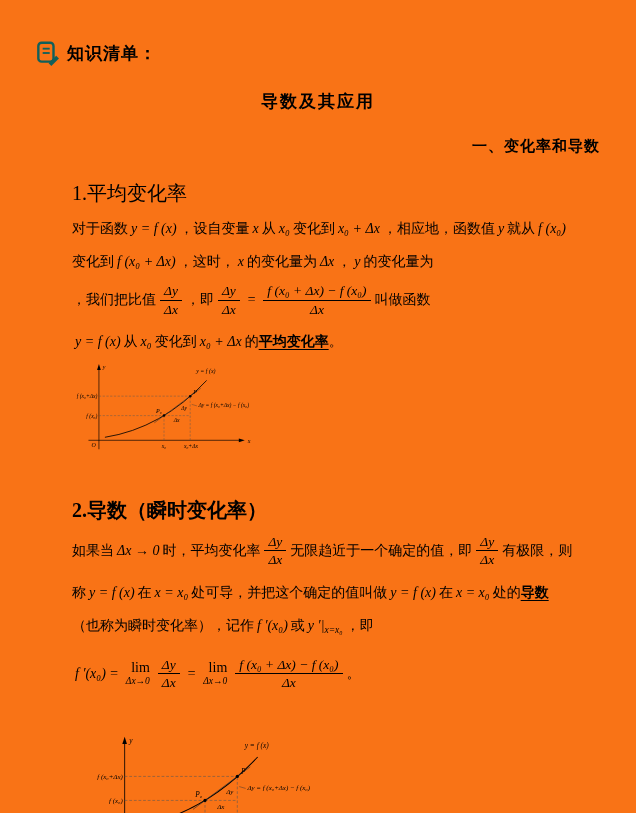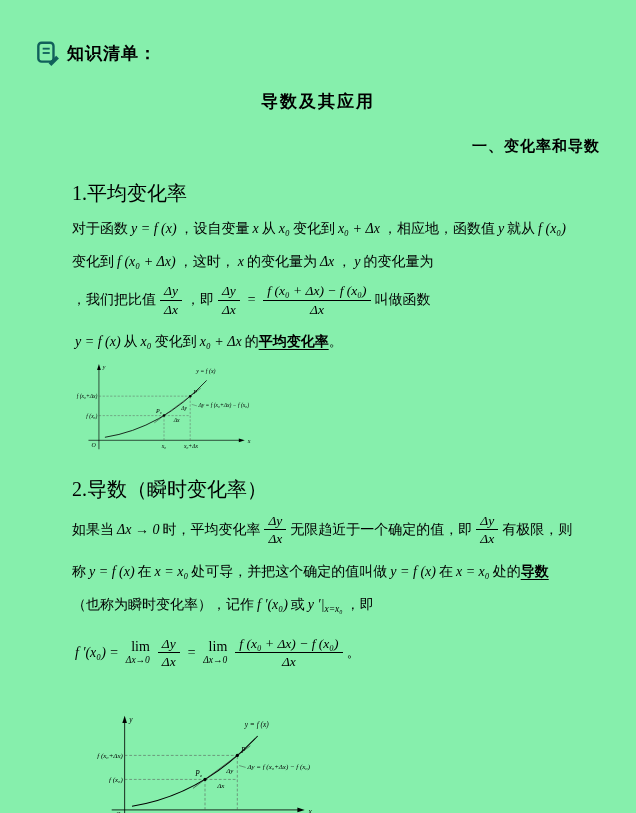--- a/index.html
+++ b/index.html
@@ -1,18 +1,18 @@
 <!DOCTYPE html>
 <html><head>
 <meta charset="utf-8">
 <style>
   * { box-sizing: border-box; }
   html,body { margin:0; padding:0; background:#e8e8e8; }
   .page {
-    width:636px; height:813px; margin:0 auto; background:#86efac;
+    width:636px; height:813px; margin:0 auto; background:#f97316;
     position:relative; overflow:hidden; color:#000;
     font-family:"Liberation Serif","DejaVu Serif",serif;
   }
   .header { margin:40px 0 0 34px; display:flex; align-items:center; gap:7px; }
   .header-label {
     font-family:"Liberation Sans","DejaVu Sans",sans-serif;
     font-weight:bold; font-size:17px; letter-spacing:1px;
   }
   .title {
     margin:24px 0 0 0; text-align:center; font-size:17px; font-weight:bold;
@@ -131,21 +131,21 @@
         <text x="42" y="76" text-anchor="end" class="small">f (x₀)</text>
         <text x="131" y="116" text-anchor="middle" class="small">x₀</text>
         <text x="167" y="116" text-anchor="middle" class="small">x₀+Δx</text>
         <text x="148" y="82" text-anchor="middle" class="small">Δx</text>
         <text x="154" y="66" class="small">Δy</text>
         <text x="177" y="62" class="small">Δy = f (x₀+Δx) − f (x₀)</text>
       </g>
     </svg>
   </div>
 
-  <div class="sub" style="margin-top:12px;">2.导数（瞬时变化率）</div>
+  <div class="sub" style="margin-top:33px;font-weight:bold;">2.导数（瞬时变化率）</div>
 
   <p class="line tallline">
       <span class="rt">如果当</span>
       <span class="rm">Δx → 0</span>
       <span class="rt">时，平均变化率</span>
       <span class="frac">
         <span class="num">Δy</span>
         <span class="den">Δx</span>
       </span>
       <span class="rt">无限趋近于一个确定的值，即</span>

